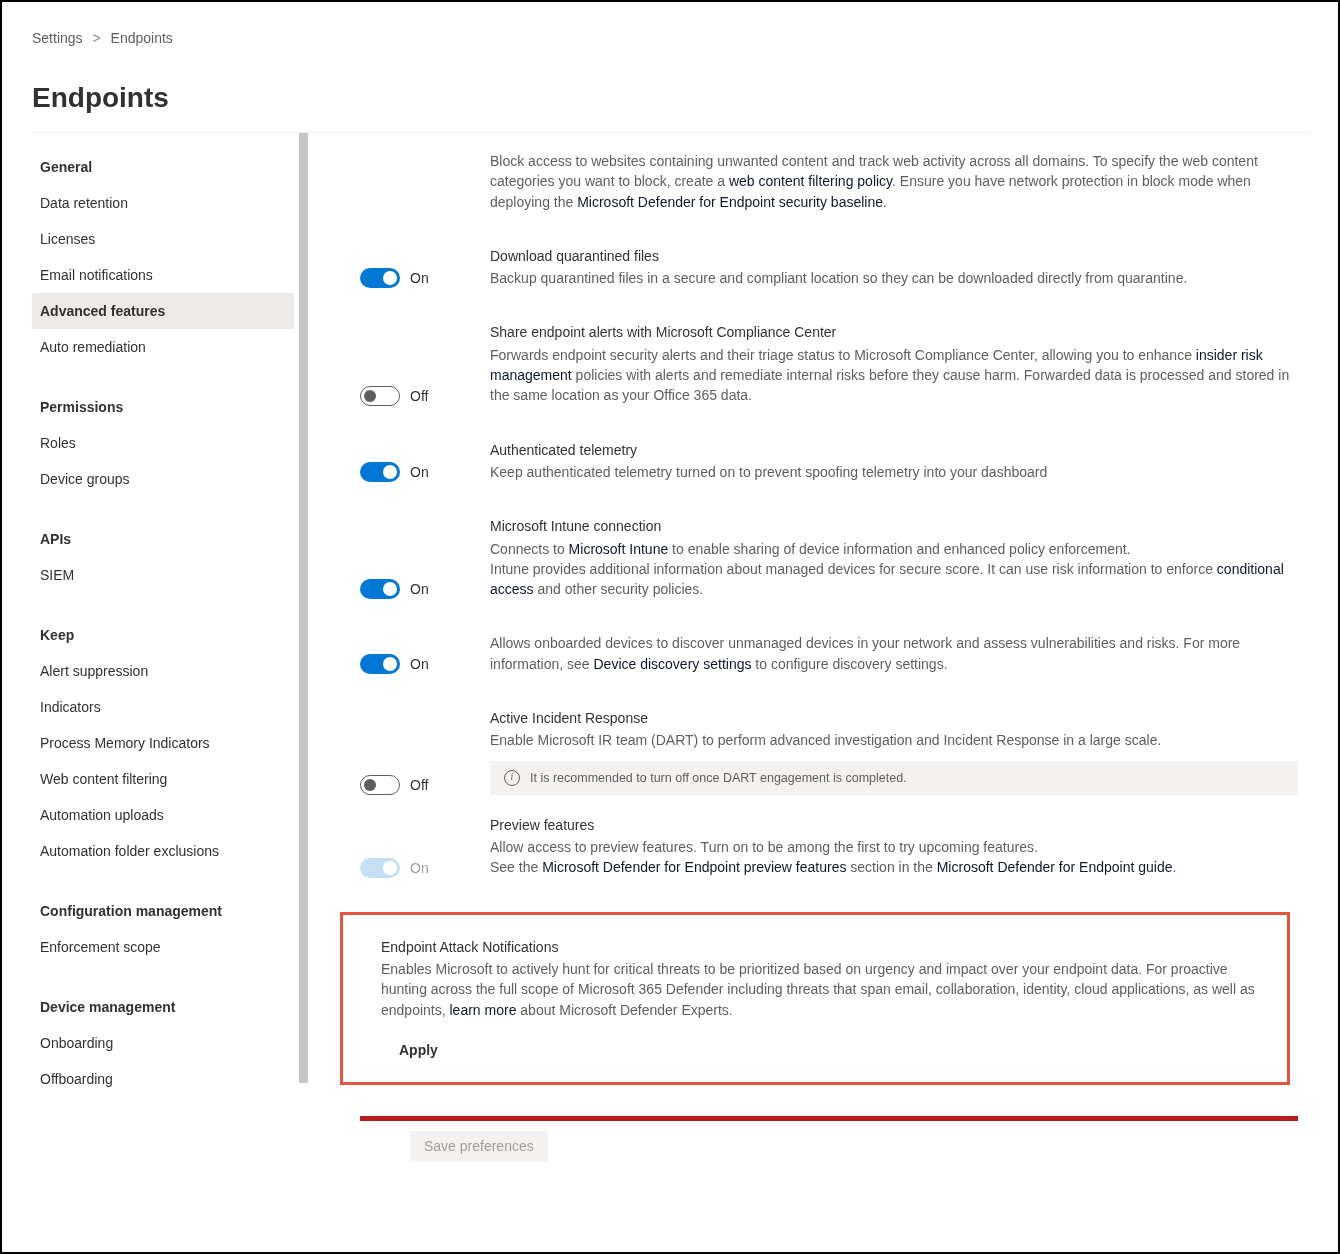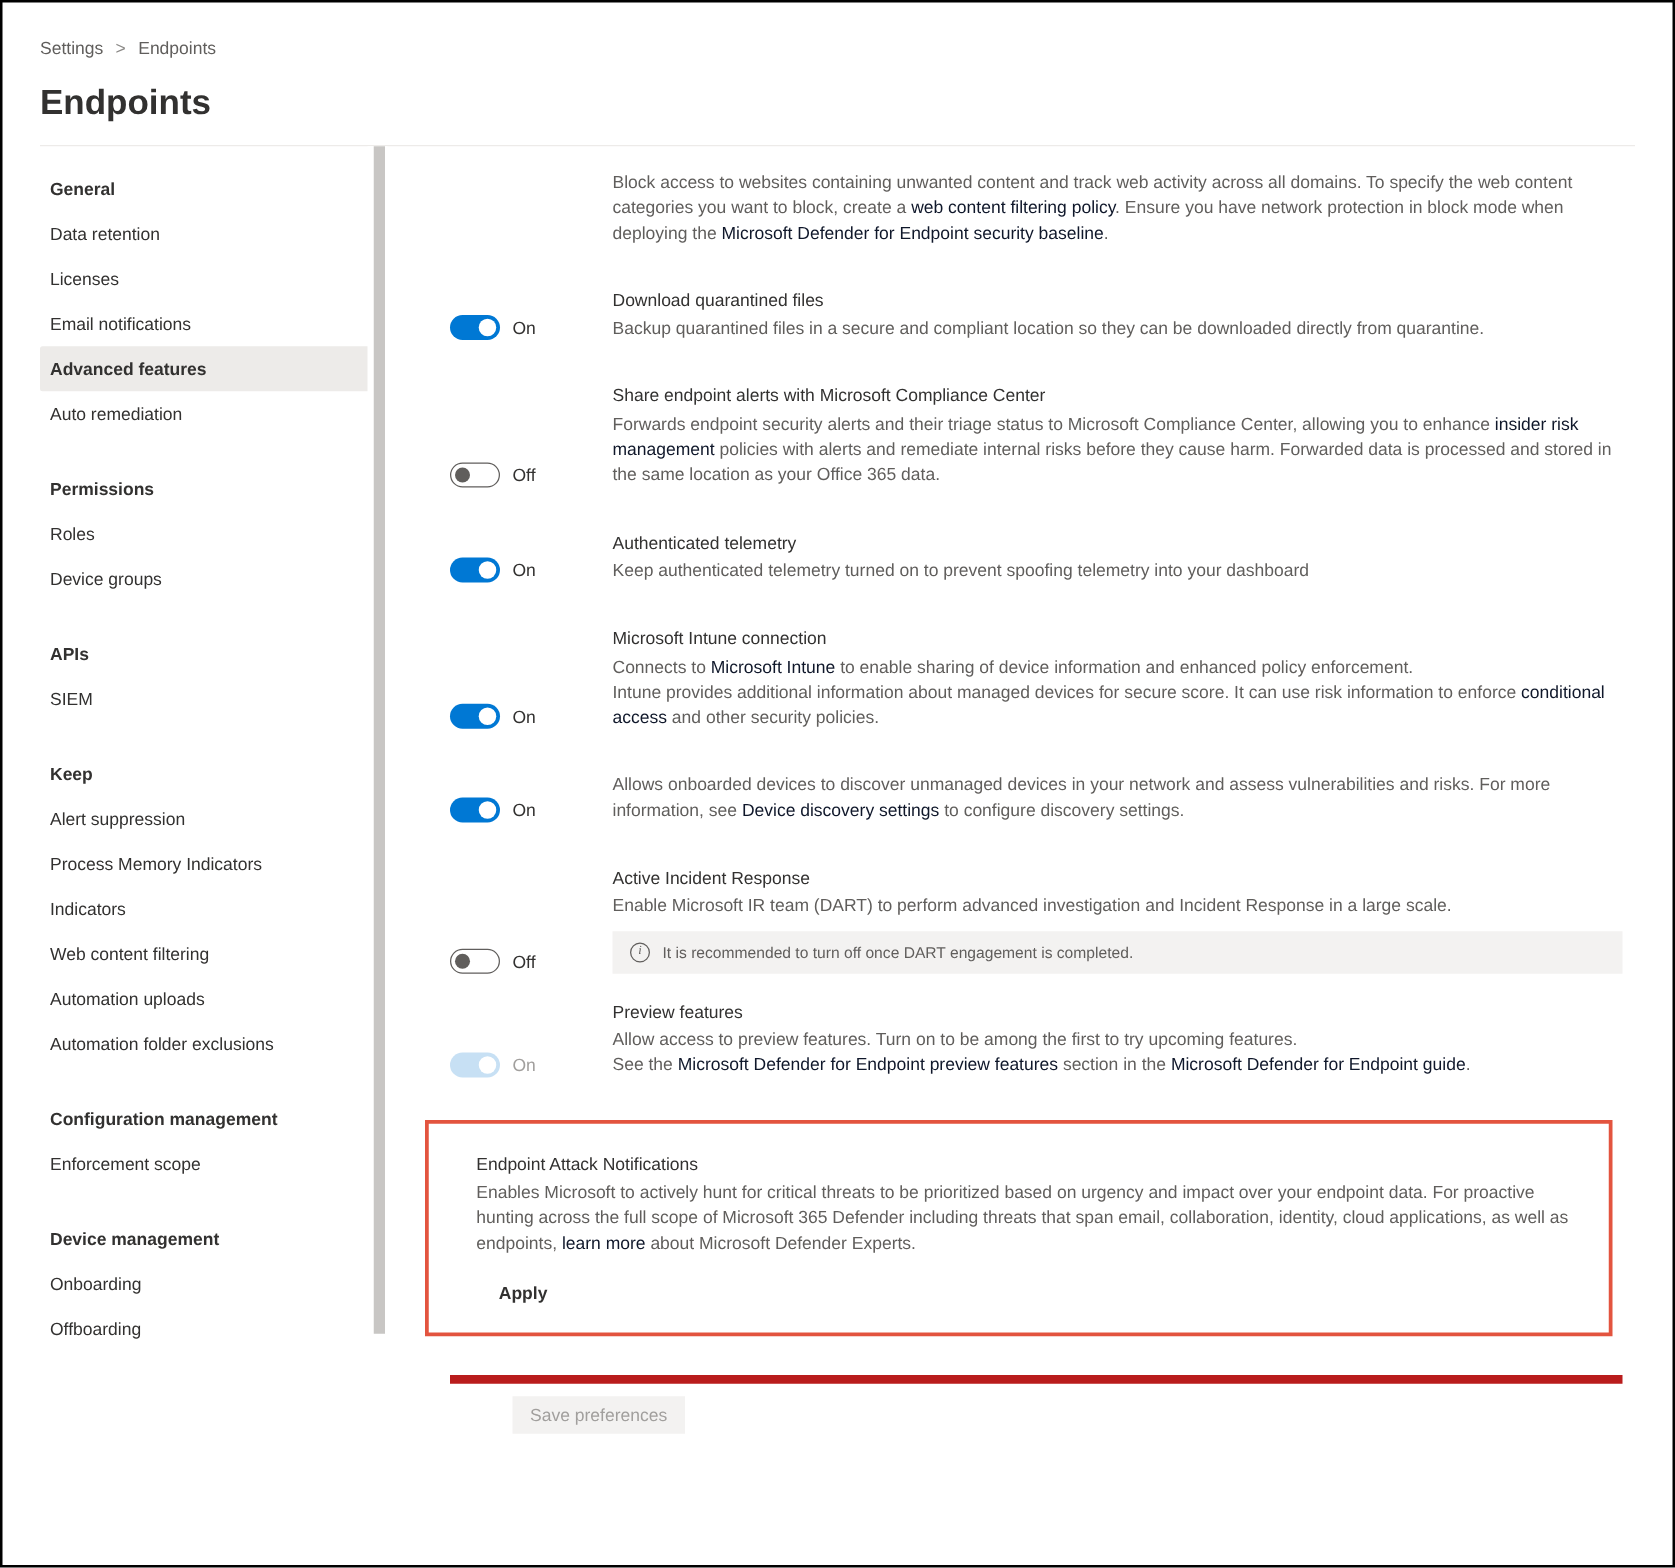--- a/index.html
+++ b/index.html
@@ -7,21 +7,21 @@
     font-family: "Segoe UI", -apple-system, sans-serif;
     font-size: 14px;
     color: #323130;
     background: #fff;
     width: 1340px;
     height: 1254px;
     border: 2px solid #000;
     padding: 0;
   }
   .inner { padding: 28px 30px 0 30px; height: 100%; display:flex; flex-direction:column; }
-  .breadcrumb { font-size: 14px; color: #605e5c; margin-bottom: 20px; }
+  .breadcrumb { font-size: 14px; color: #605e5c; margin-bottom: 36px; }
   .breadcrumb .sep { margin: 0 6px; color: #8a8886; }
   .page-title { font-size: 28px; font-weight: 600; color: #323130; margin-bottom: 18px; }
   .divider { border-top: 1px solid #edebe9; margin-bottom: 0; }
   .layout { display: flex; flex: 1; min-height: 0; }
   .sidebar-wrap { width: 278px; position: relative; padding-top: 14px; padding-right: 10px; }
   .scrollbar { position:absolute; right: 0; top:0; bottom:0; width: 16px; background:#fff; }
   .scroll-thumb { position:absolute; top:0; right:2px; width:9px; height: 950px; background:#c8c6c4; border-radius: 0; }
   .section-head { font-weight: 600; font-size: 14px; padding: 12px 8px 10px 8px; color:#323130; }
   .nav-item { padding: 10px 8px; font-size: 14px; color:#323130; cursor:pointer; border-radius:2px; }
   .nav-item.selected { background: #edebe9; font-weight:600; }
@@ -40,21 +40,21 @@
   .toggle.on .knob { right:3px; }
   .toggle.disabled .knob { right:3px; }
   .toggle.off .knob { left:3px; background:#605e5c; width:12px; height:12px; top:3px; }
   .toggle-label { margin-left:10px; font-size:14px; color:#323130; }
   .toggle.disabled + .toggle-label { color:#a19f9d; }
   a.link { color:#0f172a; text-decoration:none; cursor:pointer; }
   .info-banner { background:#f3f2f1; padding: 8px 14px; margin-top:10px; display:flex; align-items:center; font-size:12.5px; color:#605e5c; }
   .info-banner .icon { width:16px; height:16px; border:1px solid #605e5c; border-radius:50%; display:flex; align-items:center; justify-content:center; font-size:10px; margin-right:10px; font-style: italic; font-family: Georgia, serif; }
   .highlight-box { border: 3px solid #e3543f; padding: 22px 18px 22px 18px; margin-left: -20px; margin-right: 8px; margin-bottom: 31px; }
   .apply-btn { font-weight:600; font-size:14px; margin-top:20px; margin-left:18px; cursor:pointer; display:inline-block; }
-  .save-bar { border-top:7px solid #b91c1c; padding: 10px 0 0 50px; }
+  .save-bar { border-top:5px solid #b91c1c; padding: 10px 0 0 50px; }
   .save-btn { background:#f3f2f1; color:#a19f9d; padding: 7px 14px; border:none; font-size:14px; cursor: default; }
   .intro-block { margin-left: 130px; margin-bottom: 34px; color:#605e5c; line-height:1.45; }
 </style>
 </head>
 <body>
 
 <div class="inner">
   <div class="breadcrumb">
     <span>Settings</span>
     <span class="sep">&gt;</span>
@@ -74,22 +74,22 @@
       <div class="section-gap"></div>
       <div class="section-head">Permissions</div>
       <div class="nav-item">Roles</div>
       <div class="nav-item">Device groups</div>
       <div class="section-gap"></div>
       <div class="section-head">APIs</div>
       <div class="nav-item">SIEM</div>
       <div class="section-gap"></div>
       <div class="section-head">Keep</div>
       <div class="nav-item">Alert suppression</div>
+      <div class="nav-item">Indicators</div>
       <div class="nav-item">Process Memory Indicators</div>
-      <div class="nav-item">Indicators</div>
       <div class="nav-item">Web content filtering</div>
       <div class="nav-item">Automation uploads</div>
       <div class="nav-item">Automation folder exclusions</div>
       <div class="section-gap"></div>
       <div class="section-head">Configuration management</div>
       <div class="nav-item">Enforcement scope</div>
       <div class="section-gap"></div>
       <div class="section-head">Device management</div>
       <div class="nav-item">Onboarding</div>
       <div class="nav-item">Offboarding</div>

